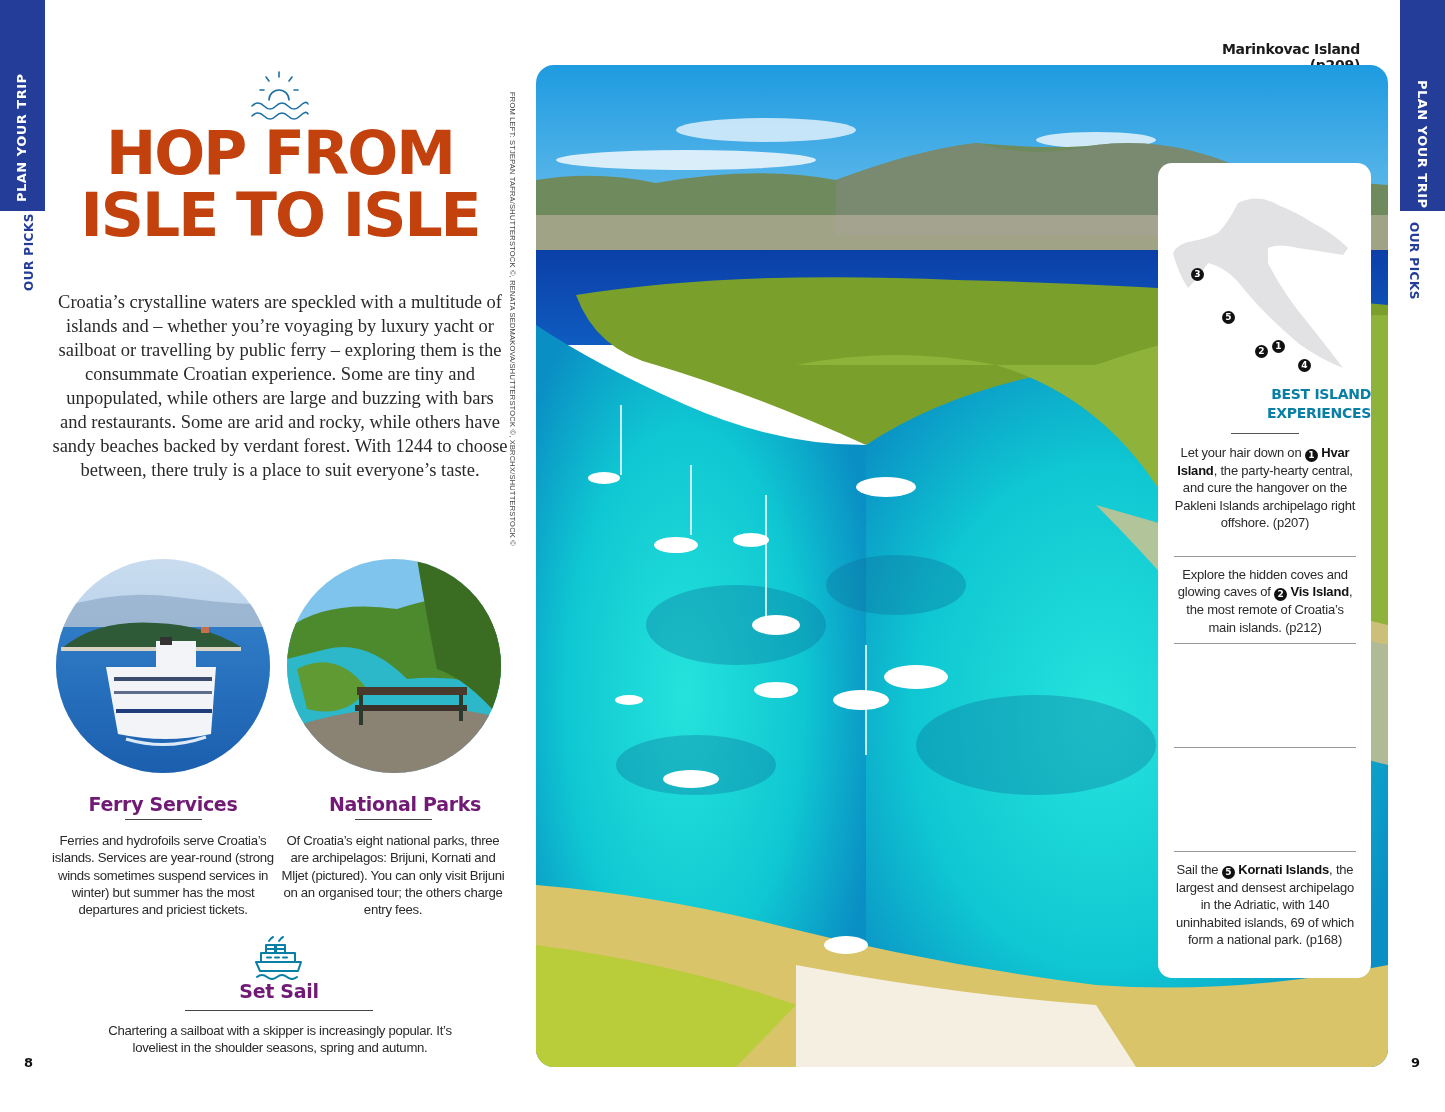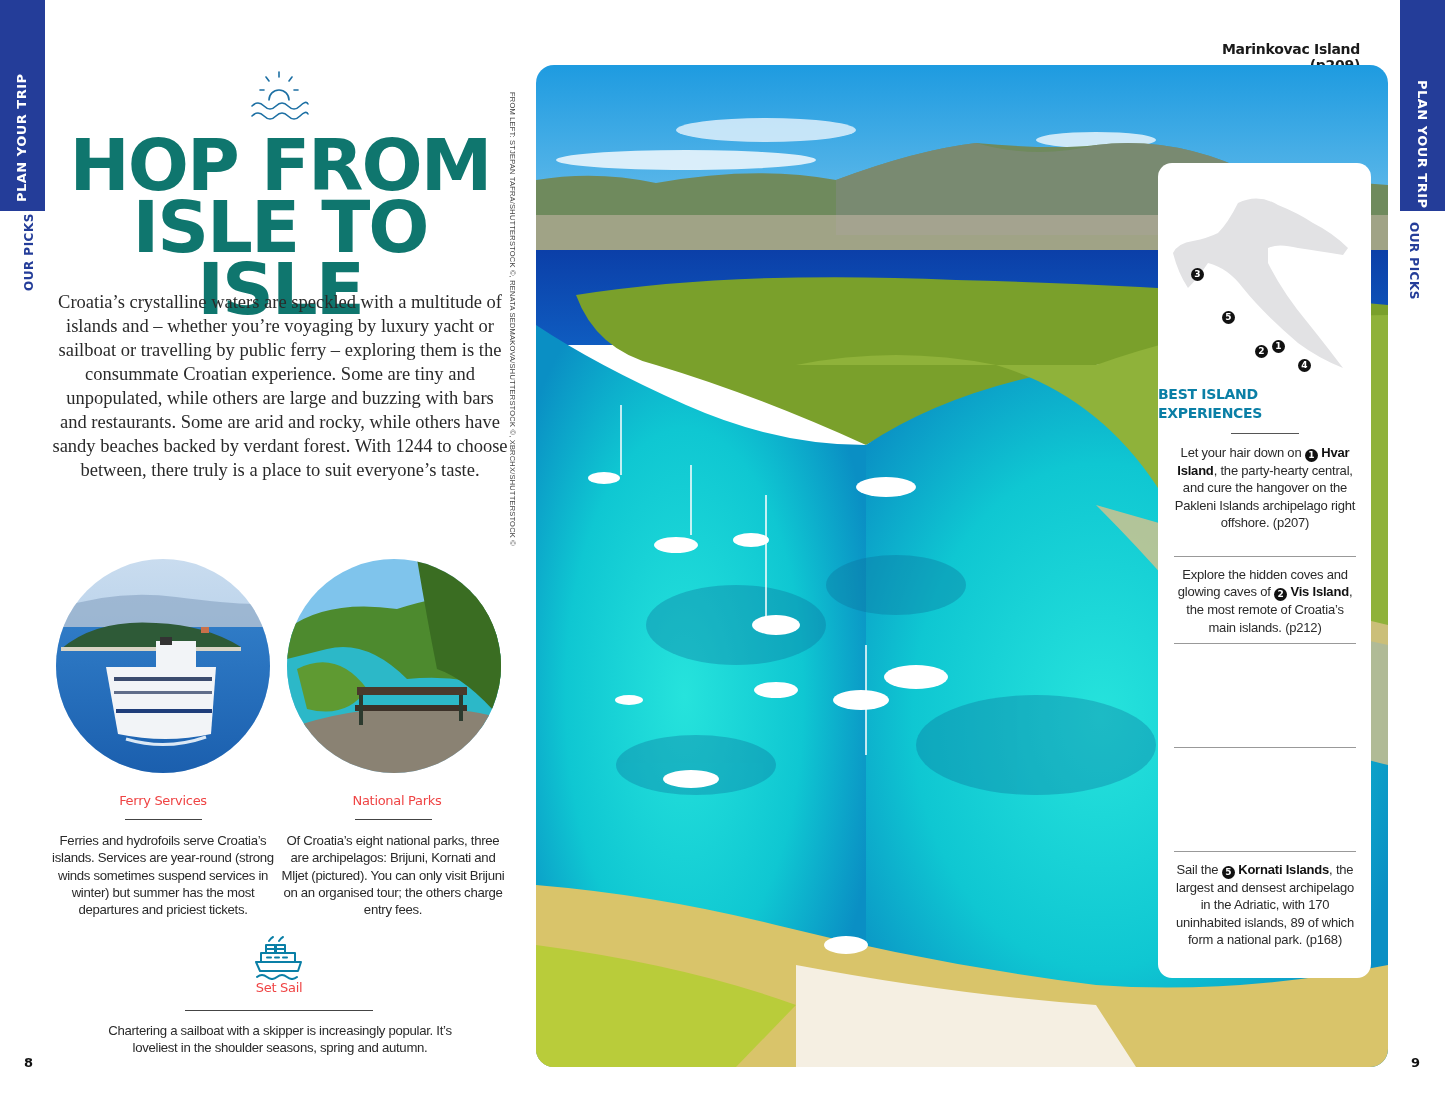--- a/index.html
+++ b/index.html
@@ -12,46 +12,46 @@
     .side-tab.right { left: 1400px; }
     .vtext { position: absolute; white-space: nowrap; font-family: "DejaVu Sans", sans-serif; font-weight: bold; letter-spacing: 0.5px; }
     .vtext.up { transform: rotate(-90deg); transform-origin: left top; }
     .vtext.down { transform: rotate(90deg); transform-origin: left top; }
     .tab-main { color: #ffffff; font-size: 13px; }
     .tab-sub { color: #243d99; font-size: 12px; }
 
     
     .sun-icon { position: absolute; left: 248px; top: 68px; width: 62px; height: 56px; }
     .title { position: absolute; left: 60px; top: 122px; width: 440px; text-align: center;
-             font-family: "DejaVu Sans", sans-serif; font-weight: bold; color: #0f766e;
-             font-size: 72px; line-height: 62px; letter-spacing: -2px; margin-top: 12px; }
+             font-family: "DejaVu Sans", sans-serif; font-weight: bold; color: #c2410c;
+             font-size: 60px; line-height: 62px; letter-spacing: -2px; }
     .intro { position: absolute; left: 52px; top: 290px; width: 456px; text-align: center;
              font-family: "Liberation Serif", serif; font-size: 18.5px; line-height: 24px; color: #2a2a2a; }
 
     .circle { position: absolute; width: 214px; height: 214px; border-radius: 50%; overflow: hidden; }
     .circle.ferry { left: 56px; top: 559px; }
     .circle.park { left: 287px; top: 559px; }
 
-    .sub-h { position: absolute; width: 200px; text-align: center; font-weight: normal;
-             color: #ef4444; font-size: 13px; font-family: "DejaVu Sans", sans-serif; letter-spacing: -0.3px; }
+    .sub-h { position: absolute; width: 200px; text-align: center; font-weight: bold;
+             color: #701a75; font-size: 19px; font-family: "DejaVu Sans", sans-serif; letter-spacing: -0.3px; }
     .rule { position: absolute; height: 1px; background: #444; }
     .sub-p { position: absolute; width: 230px; text-align: center; font-size: 13.2px; line-height: 17.3px; color: #2a2a2a; font-family: "Liberation Sans", sans-serif; letter-spacing: -0.3px; }
 
     .ship-icon { position: absolute; left: 253px; top: 935px; width: 52px; height: 45px; }
     .page-num { position: absolute; font-weight: bold; font-size: 13px; color: #111; font-family: "DejaVu Sans", sans-serif; }
 
     
     .caption { position: absolute; left: 1180px; top: 41px; width: 180px; text-align: right; font-weight: bold;
                font-size: 14px; color: #1a1a1a; font-family: "DejaVu Sans", sans-serif; letter-spacing: -0.3px; }
     .credit { position: absolute; left: 517px; top: 92px; font-size: 7.5px; color: #444; white-space: nowrap;
               transform: rotate(90deg); transform-origin: left top; font-family: "Liberation Sans", sans-serif; letter-spacing: 0.2px; }
     .photo { position: absolute; left: 536px; top: 65px; width: 852px; height: 1002px; border-radius: 18px; overflow: hidden; }
 
     .card { position: absolute; left: 1158px; top: 163px; width: 213px; height: 815px; background: #ffffff; border-radius: 14px; }
-    .card-title { position: absolute; left: 0; top: 222px; width: 213px; text-align: left; color: #0a7fa6;
+    .card-title { position: absolute; left: 0; top: 222px; width: 213px; text-align: right; color: #0a7fa6;
                   font-weight: bold; font-size: 14px; line-height: 19px; font-family: "DejaVu Sans", sans-serif; letter-spacing: -0.3px; }
     .card-rule { position: absolute; left: 73px; top: 270px; width: 68px; height: 1px; background: #555; }
     .exp { position: absolute; left: 16px; width: 182px; text-align: center; font-size: 13px; line-height: 17.4px; color: #2a2a2a; font-family: "Liberation Sans", sans-serif; letter-spacing: -0.2px; }
     .exp b { color: #111; }
     .exp-div { position: absolute; left: 16px; width: 182px; height: 1px; background: #999; }
     .num { display: inline-block; width: 13px; height: 13px; border-radius: 50%; background: #111; color: #fff;
            font-size: 9px; line-height: 13px; text-align: center; font-weight: bold; vertical-align: -1px; font-family: "DejaVu Sans", sans-serif; }
     .map { position: absolute; left: 10px; top: 30px; width: 190px; height: 185px; }
     .pin { position: absolute; width: 13px; height: 13px; border-radius: 50%; background: #111; color: #fff;
            font-size: 9px; line-height: 13px; text-align: center; font-weight: bold; font-family: "DejaVu Sans", sans-serif; }
@@ -128,21 +128,21 @@
       <rect x="68" y="146" width="112" height="6" fill="#3c3128"></rect>
       <rect x="72" y="136" width="4" height="30" fill="#2c3a2e"></rect>
       <rect x="172" y="136" width="4" height="26" fill="#2c3a2e"></rect>
     </svg>
   </div>
 
   <h3 class="sub-h" style="left:63px; top:793px;">Ferry Services</h3>
   <div class="rule" style="left:125px; top:819px; width:77px;"></div>
   <p class="sub-p" style="left:48px; top:832px;">Ferries and hydrofoils serve Croatia’s islands. Services are year-round (strong winds sometimes suspend services in winter) but summer has the most departures and priciest tickets.</p>
 
-  <h3 class="sub-h" style="left:297px; top:793px;">National Parks</h3>
+  <h3 class="sub-h" style="left:305px; top:793px;">National Parks</h3>
   <div class="rule" style="left:355px; top:819px; width:77px;"></div>
   <p class="sub-p" style="left:278px; top:832px;">Of Croatia’s eight national parks, three are archipelagos: Brijuni, Kornati and Mljet (pictured). You can only visit Brijuni on an organised tour; the others charge entry fees.</p>
 
   <svg class="ship-icon" viewBox="0 0 52 45" fill="none" stroke="#0a7fa6" stroke-width="2" stroke-linecap="round" stroke-linejoin="round">
     <path d="M16 6 q2 -3 4 -4"></path>
       <path d="M26 6 q2 -3 4 -4"></path>
     <rect x="13" y="10" width="9" height="8"></rect>
       <rect x="23" y="10" width="9" height="8"></rect>
     <line x1="13" y1="14" x2="32" y2="14"></line>
     <rect x="8" y="18" width="34" height="9"></rect>
@@ -250,18 +250,18 @@
     <p class="exp" style="top:403px;">
       <span>Explore the hidden coves and glowing caves of </span><span class="num">2</span> <b>Vis Island</b><span>, the most remote of Croatia’s main islands. (p212)</span>
     </p>
     <div class="exp-div" style="top:480px;"></div>
 
     <div class="exp-div" style="top:584px;"></div>
 
     <div class="exp-div" style="top:688px;"></div>
 
     <p class="exp" style="top:698px;">
-      <span>Sail the </span><span class="num">5</span> <b>Kornati Islands</b><span>, the largest and densest archipelago in the Adriatic, with 170 uninhabited islands, 89 of which form a national park. (p168)</span>
+      <span>Sail the </span><span class="num">5</span> <b>Kornati Islands</b><span>, the largest and densest archipelago in the Adriatic, with 140 uninhabited islands, 69 of which form a national park. (p168)</span>
     </p>
   </div>
 
   <span class="page-num" style="left:1411px; top:1055px;">9</span>
 </section>
 
 </body></html>

